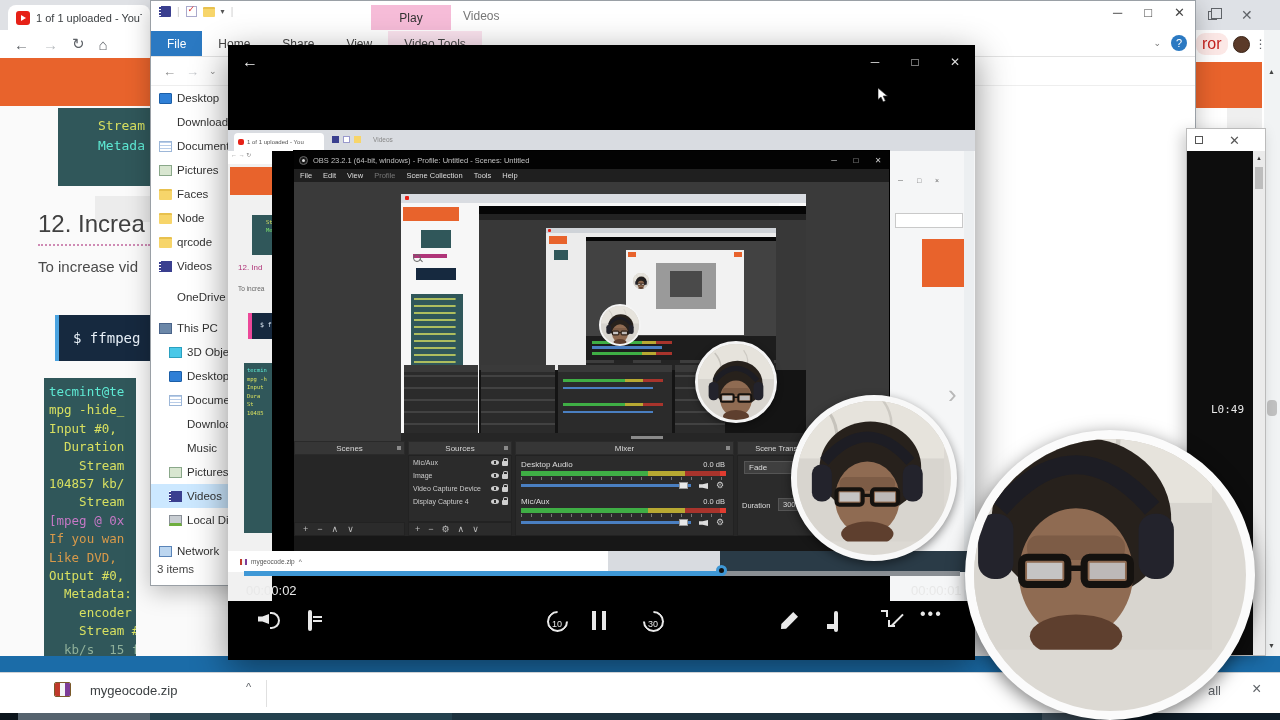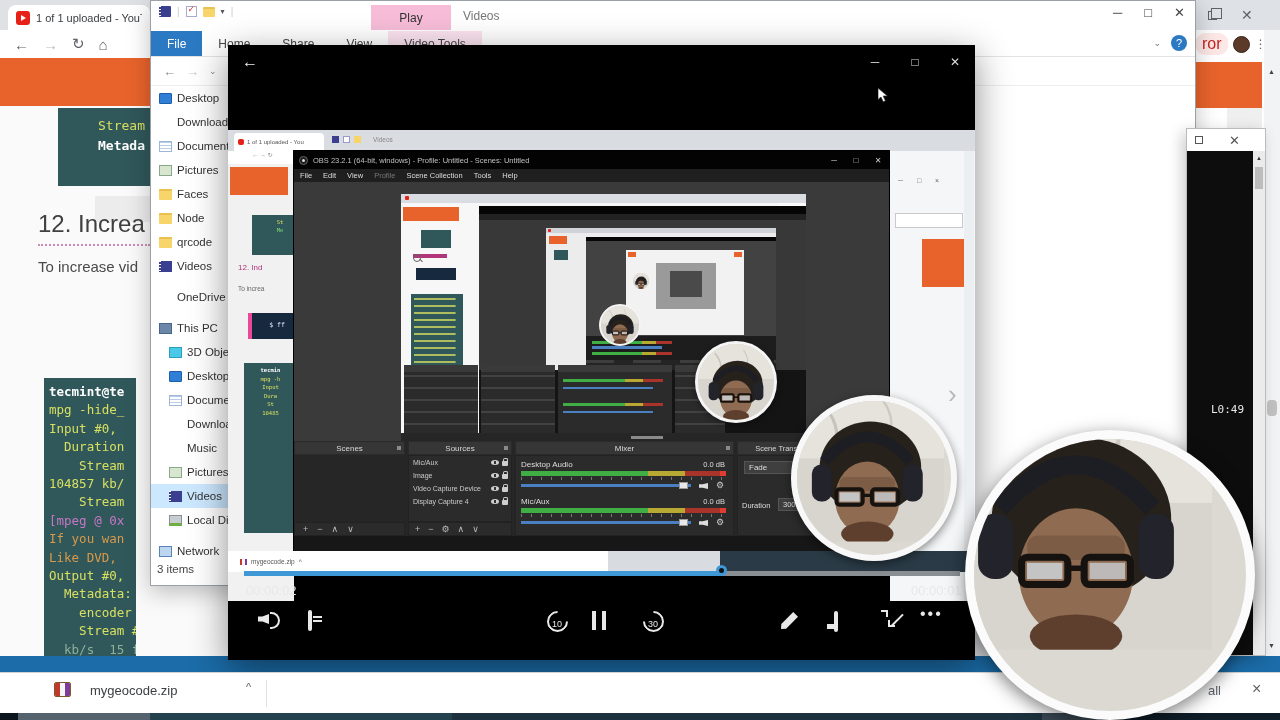--- a/index.html
+++ b/index.html
@@ -1,20 +1,20 @@
 <!DOCTYPE html>
 <html><head>
 <meta charset="utf-8">
 <style>
   * { margin:0; padding:0; box-sizing:border-box; }
   html,body { width:1280px; height:720px; overflow:hidden; }
   body { font-family:"Liberation Sans", sans-serif; background:#e8eaed; position:relative; }
   .abs { position:absolute; }
   .mono { font-family:"DejaVu Sans Mono", monospace; }
-  .c-green{color:#ffffff;font-weight:bold;} .c-yellow{color:#d8e060;} .c-purple{color:#c678c6;} .c-orange{color:#d89a4a;} .c-dim{color:#8fb09a;}
+  .c-green{color:#5eead4;font-weight:normal;} .c-yellow{color:#d8e060;} .c-purple{color:#c678c6;} .c-orange{color:#d89a4a;} .c-dim{color:#8fb09a;}
 
   
   #chrome-left{left:0;top:0;width:462px;height:672px;background:#fafafa;z-index:1;}
   #cl-tabstrip{left:0;top:0;width:462px;height:30px;background:#dfe1e5;}
   #cl-tab{left:8px;top:5px;width:142px;height:25px;background:#fff;border-radius:8px 8px 0 0;display:flex;align-items:center;padding:0 8px;gap:6px;}
   .favicon-yt{width:14px;height:14px;background:#e62117;border-radius:3px;position:relative;flex:none;}
   .favicon-yt::after{content:"";position:absolute;left:5px;top:4px;border-left:5px solid #fff;border-top:3px solid transparent;border-bottom:3px solid transparent;}
   #cl-tab-title{font-size:11px;color:#3c4043;white-space:nowrap;overflow:hidden;}
   #cl-toolbar{left:0;top:30px;width:462px;height:28px;background:#fff;display:flex;align-items:center;gap:14px;padding-left:14px;color:#5f6368;font-size:15px;}
   #cl-content{left:0;top:58px;width:462px;height:614px;background:#fafafa;overflow:hidden;}
@@ -119,21 +119,21 @@
   #pl-wincontrols{margin-left:auto;display:flex;}
   #pl-wincontrols span{width:40px;text-align:center;font-size:12px;color:#ddd;}
   
   .capstrip{left:0;top:85px;width:747px;height:21px;background:#d9dce1;}
   .capstrip .minitab{position:absolute;left:6px;top:3px;width:90px;height:18px;background:#fff;border-radius:4px 4px 0 0;display:flex;align-items:center;gap:3px;padding:0 4px;}
   .dot-red{width:6px;height:6px;border-radius:2px;background:#e62117;flex:none;}
   .minitab span{font-size:6px;color:#555;white-space:nowrap;overflow:hidden;}
   .mini-icons{position:absolute;left:104px;top:6px;display:flex;gap:4px;align-items:center;}
   .mi{width:7px;height:7px;} .mi.m1{background:#3a3f8f;} .mi.m2{background:#fff;border:1px solid #99c;} .mi.m3{background:#f7d56a;}
   .cap-videos-label{position:absolute;left:145px;top:6px;font-size:6.5px;color:#888;}
-  #cap-left{left:0;top:106px;width:66px;height:450px;background:#f1f1f1;overflow:hidden;text-align:center;}
+  #cap-left{left:0;top:106px;width:44px;height:450px;background:#f1f1f1;overflow:hidden;}
   #cap-left .nav{height:13px;background:#fff;font-size:6px;color:#888;padding-left:3px;}
   #cap-left .orange{position:absolute;left:2px;top:16px;width:58px;height:28px;background:#e8632c;}
   #cap-left .teal{position:absolute;left:24px;top:64px;width:42px;height:40px;background:#30575a;color:#7be06e;font-size:5.5px;line-height:8px;padding:3px 0 0 14px;}
   #cap-left .teal b{color:#d8e060;font-weight:normal;display:block;}
   #cap-left .mhead{position:absolute;left:10px;top:112px;font-size:8px;color:#b03579;white-space:nowrap;}
   #cap-left .mpara{position:absolute;left:10px;top:134px;font-size:6.5px;color:#666;white-space:nowrap;}
   #cap-left .navy{position:absolute;left:20px;top:162px;width:46px;height:26px;background:#16293f;border-left:4px solid #ec4899;color:#dce8f4;font-size:6.5px;padding:8px 0 0 8px;}
   #cap-left .mterm{position:absolute;left:16px;top:212px;width:50px;height:170px;background:#30575a;font-size:5.5px;line-height:8.5px;padding:3px 0 0 3px;overflow:hidden;}
   #cap-left .mterm div{white-space:pre;}
   #cap-right{left:662px;top:106px;width:85px;height:450px;background:#f5f6f7;overflow:hidden;}
@@ -322,20 +322,21 @@
     <div class="abs" id="cl-orange"></div>
     <div class="abs mono" id="cl-code1">
 
     <div class="c-yellow">Stream</div>
         <div class="c-green">Metada</div>
       </div>
     <div class="abs" id="cl-grayblock"></div>
     <div class="abs" id="cl-heading">12. Increa</div>
     <div class="abs" id="cl-heading-rule"></div>
     <div class="abs" id="cl-para">To increase vid</div>
+    <div class="abs mono" id="cl-code2">$ ffmpeg</div>
     <div class="abs mono" id="cl-term">
 
     <div class="c-green">tecmint@te</div>
         <div class="c-yellow">mpg -hide_</div>
         <div class="c-yellow">Input #0, </div>
         <div class="c-yellow">  Duration</div>
         <div class="c-yellow">    Stream</div>
         <div class="c-yellow">104857 kb/</div>
         <div class="c-yellow">    Stream</div>
         <div class="c-purple">[mpeg @ 0x</div>

